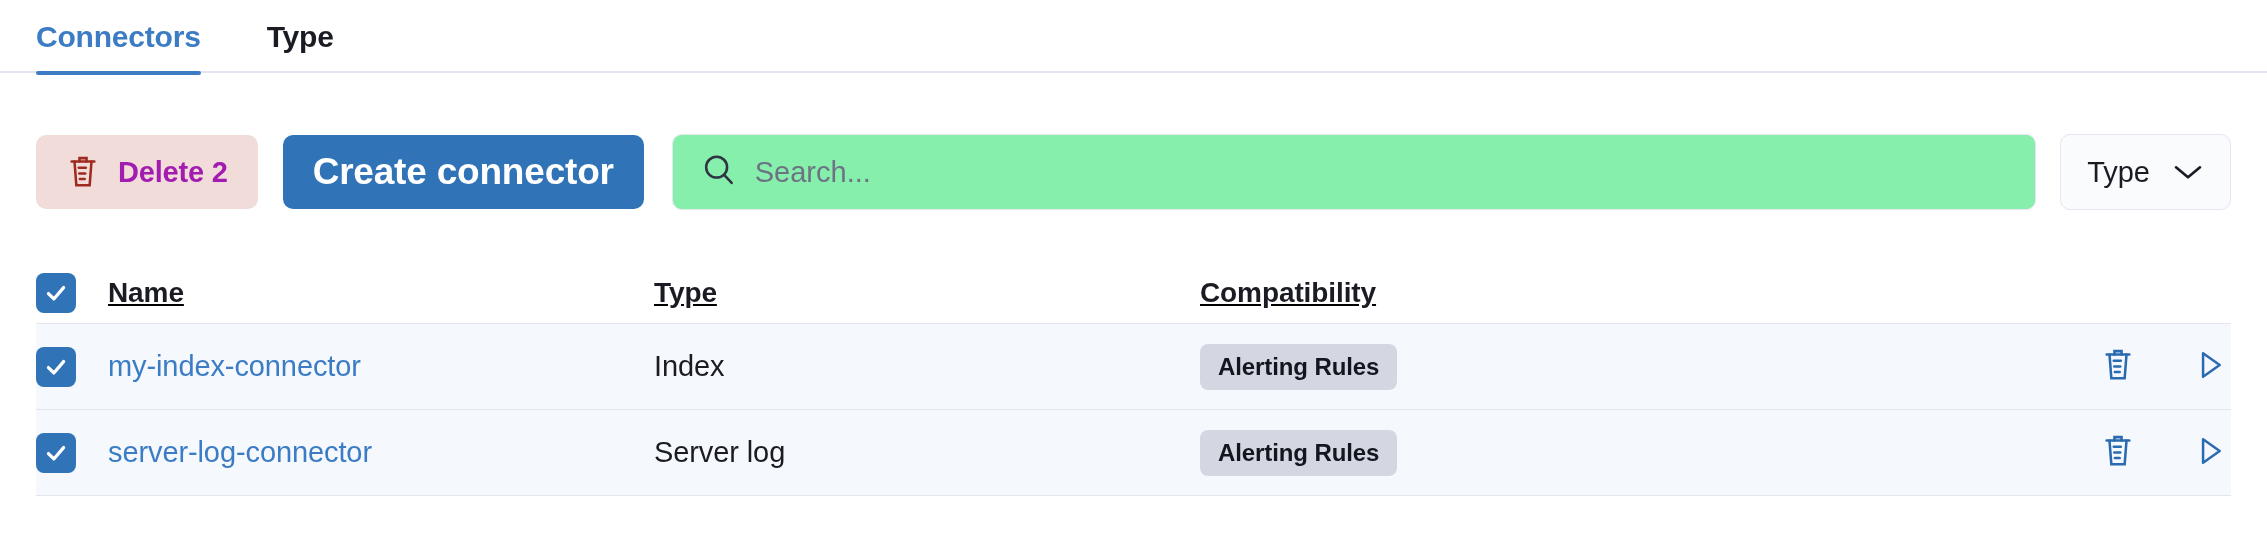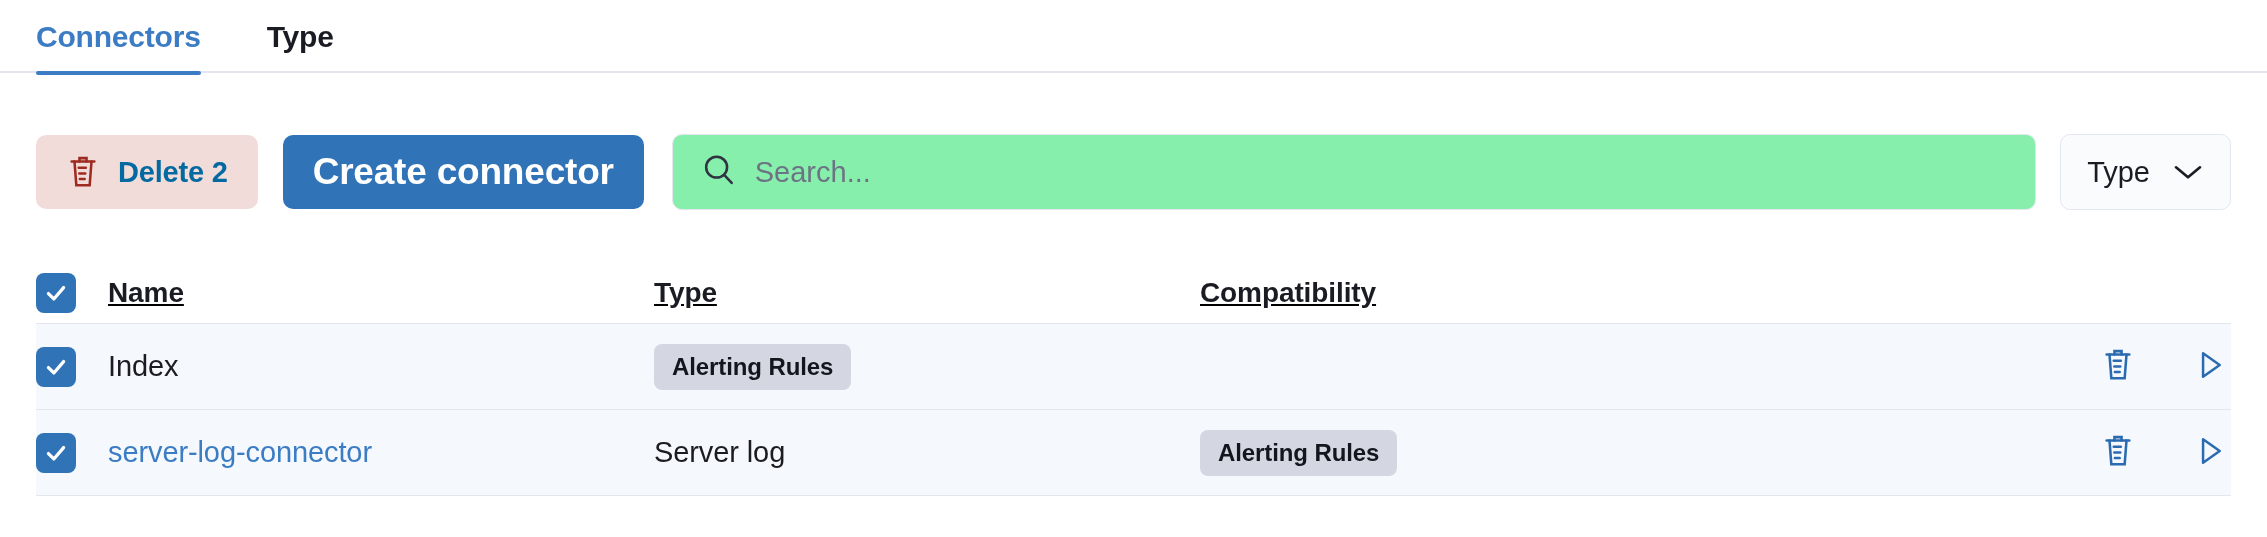--- a/index.html
+++ b/index.html
@@ -53,21 +53,21 @@
     left: 0; top: 128px;
     width: 2267px; height: 88px;
     display: flex;
     align-items: center;
     padding: 0 36px;
   }
 
   .btn-delete {
     height: 74px;
     background: #F2DCDA;
-    color: #0369a1;
+    color: #a21caf;
     border: none;
     border-radius: 10px;
     display: flex;
     align-items: center;
     gap: 18px;
     padding: 0 30px;
     font-size: 29px;
     font-weight: 700;
     font-family: "Liberation Sans", sans-serif;
     cursor: pointer;
@@ -287,20 +287,23 @@
       <div class="c-actions"></div>
     </div>
 
     <div class="row">
       <div class="c-check">
         <div class="checkbox">
           <svg width="26" height="26" viewBox="0 0 24 24" fill="none" stroke="#ffffff" stroke-width="3" stroke-linecap="round" stroke-linejoin="round">
             <path d="M5 12.5 L10 17.5 L19 7"></path>
           </svg>
         </div>
+      </div>
+      <div class="c-name">
+        <a class="cell-link">my-index-connector</a>
       </div>
       <div class="c-type cell-text">Index</div>
       <div class="c-compat">
         <span class="badge">Alerting Rules</span>
       </div>
       <div class="c-actions">
         <button class="icon-btn">
           <span>
             <svg width="34" height="38" viewBox="0 0 24 26" fill="none" stroke="#2A6AB0" stroke-width="1.8" stroke-linecap="round">
               <path d="M4 5.6 H20"></path>

